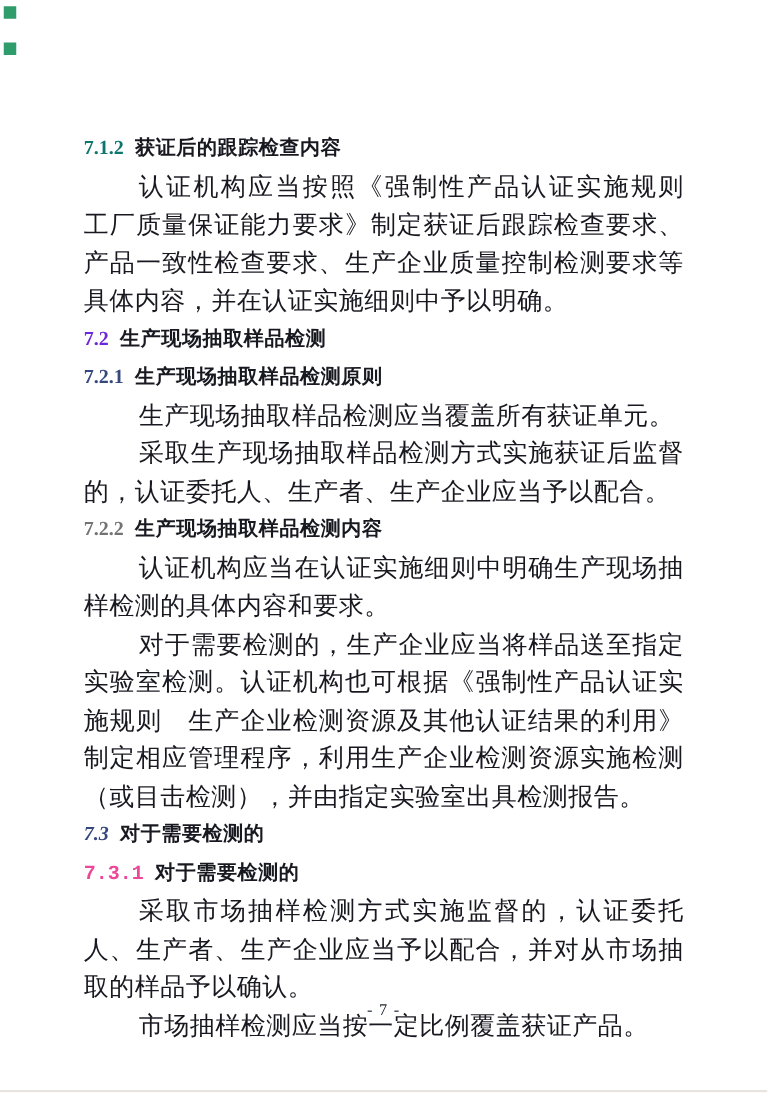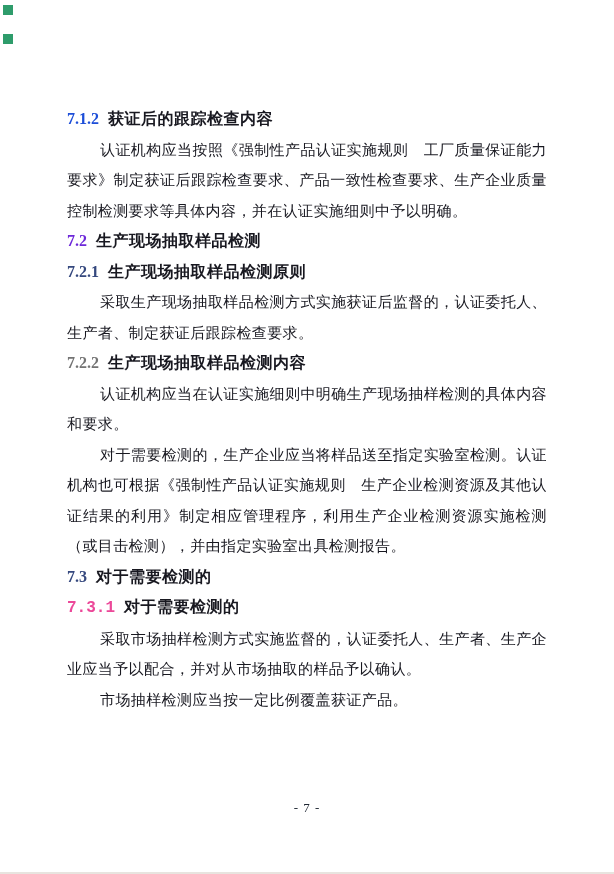--- a/index.html
+++ b/index.html
@@ -38,21 +38,21 @@
     letter-spacing: 0.5px;
     white-space: nowrap;
   }
   .hd .num {
     font-family: "Liberation Serif", "DejaVu Serif", serif;
     margin-right: 9px;
     letter-spacing: 0;
   }
   .para {
     margin: 0;
-    font-size: 15px;
+    font-size: 20px;
     line-height: 30.5px;
     text-align: justify;
     text-indent: 2.2em;
     letter-spacing: 0.4px;
   }
   .footer {
     position: absolute;
     left: 0;
     top: 800px;
     width: 100%;
@@ -74,46 +74,47 @@
 <body>
 
 <div class="page">
 
   <span class="marker m1" style="background: rgb(46, 156, 107);"></span>
   <span class="marker m2" style="background: rgb(46, 156, 107);"></span>
 
   <div class="content">
 
     <h3 class="hd">
-      <span class="num" style="color: #1d4ed8;">7.1.2</span><span class="ttl">获证后的跟踪检查内容</span>
+      <span class="num" style="color: #0f766e;">7.1.2</span><span class="ttl">获证后的跟踪检查内容</span>
     </h3>
 
     <p class="para">认证机构应当按照《强制性产品认证实施规则　工厂质量保证能力要求》制定获证后跟踪检查要求、产品一致性检查要求、生产企业质量控制检测要求等具体内容，并在认证实施细则中予以明确。</p>
 
     <h3 class="hd">
       <span class="num" style="color: #6d28d9;">7.2</span><span class="ttl">生产现场抽取样品检测</span>
     </h3>
 
     <h3 class="hd">
       <span class="num" style="color: rgb(53, 72, 126); text-align: center;">7.2.1</span><span class="ttl">生产现场抽取样品检测原则</span>
     </h3>
 
+    <p class="para">生产现场抽取样品检测应当覆盖所有获证单元。</p>
 
-    <p class="para">采取生产现场抽取样品检测方式实施获证后监督的，认证委托人、生产者、制定获证后跟踪检查要求。</p>
+    <p class="para">采取生产现场抽取样品检测方式实施获证后监督的，认证委托人、生产者、生产企业应当予以配合。</p>
 
     <h3 class="hd">
       <span class="num" style="color: #737373;">7.2.2</span><span class="ttl">生产现场抽取样品检测内容</span>
     </h3>
 
     <p class="para">认证机构应当在认证实施细则中明确生产现场抽样检测的具体内容和要求。</p>
 
     <p class="para">对于需要检测的，生产企业应当将样品送至指定实验室检测。认证机构也可根据《强制性产品认证实施规则　生产企业检测资源及其他认证结果的利用》制定相应管理程序，利用生产企业检测资源实施检测（或目击检测），并由指定实验室出具检测报告。</p>
 
     <h3 class="hd">
-      <span class="num" style="color: rgb(53, 72, 126);">7.3</span><span class="ttl">对于需要检测的</span>
+      <span class="num" style="color: rgb(53, 72, 126); font-style: italic;">7.3</span><span class="ttl">对于需要检测的</span>
     </h3>
 
     <h3 class="hd">
       <span class="num" style="color: #ec4899; font-family: Liberation Mono, monospace;">7.3.1</span><span class="ttl">对于需要检测的</span>
     </h3>
 
     <p class="para">采取市场抽样检测方式实施监督的，认证委托人、生产者、生产企业应当予以配合，并对从市场抽取的样品予以确认。</p>
 
     <p class="para">市场抽样检测应当按一定比例覆盖获证产品。</p>
 

